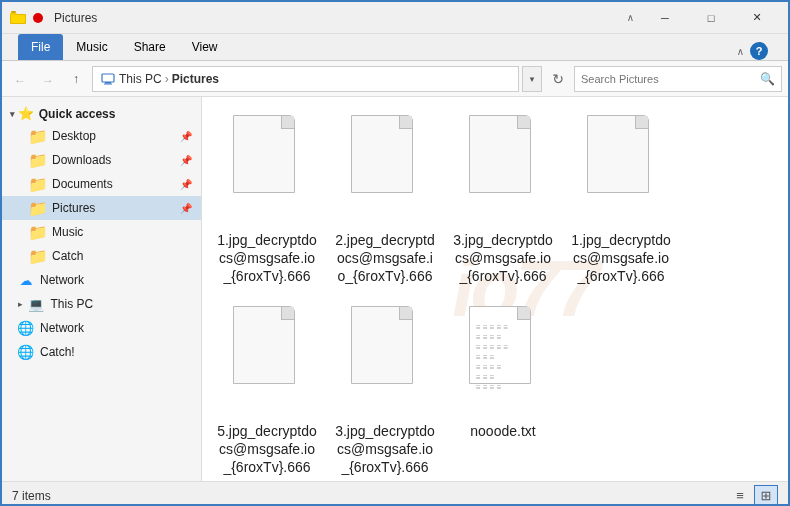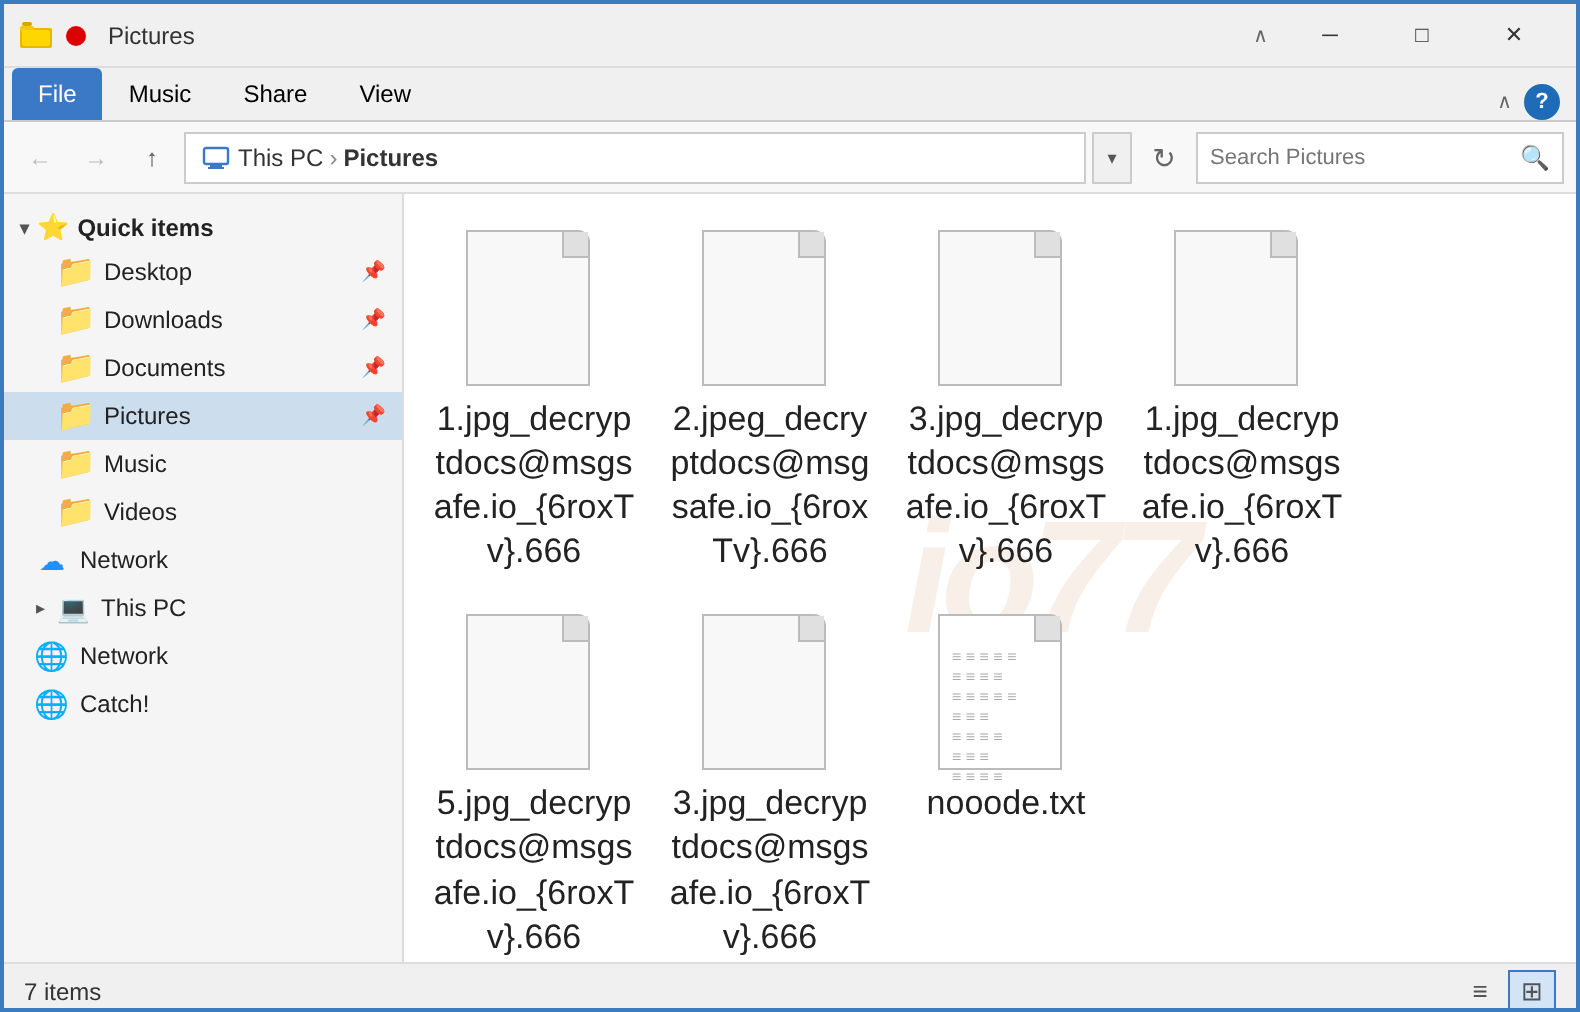--- a/index.html
+++ b/index.html
@@ -52,21 +52,21 @@
 
     
     .ribbon {
       background: #f0f0f0;
       border-bottom: 1px solid #ccc;
     }
     .ribbon-tabs {
       display: flex;
       align-items: flex-end;
       height: 26px;
-      padding: 0 4px;
+      padding: 0 16px;
     }
     .ribbon-tab {
       padding: 4px 12px;
       font-size: 12px;
       cursor: pointer;
       height: 26px;
       display: flex; align-items: center;
       border: 1px solid transparent;
     }
     .ribbon-tab.active {
@@ -124,21 +124,21 @@
     }
     .address-dropdown {
       width: 20px; height: 26px;
       display: flex; align-items: center; justify-content: center;
       border: 1px solid #ccc; background: #f0f0f0; cursor: pointer;
       font-size: 9px; color: #555;
       margin-left: -1px;
     }
     .search-box {
       height: 26px;
-      width: 184px;
+      width: 208px;
       border: 1px solid #ccc;
       display: flex; align-items: center;
       background: #fff;
       padding: 0 6px;
       gap: 4px;
     }
     .search-box input {
       flex: 1; border: none; outline: none;
       font-size: 11px; background: transparent; color: #888;
     }
@@ -252,26 +252,27 @@
     }
     .file-page.txt-file::after {
       content: '≡ ≡ ≡ ≡ ≡\A≡ ≡ ≡ ≡\A≡ ≡ ≡ ≡ ≡\A≡ ≡ ≡\A≡ ≡ ≡ ≡\A≡ ≡ ≡\A≡ ≡ ≡ ≡';
       white-space: pre;
       position: absolute;
       top: 16px; left: 6px;
       font-size: 8px; line-height: 10px;
       color: #aaa;
     }
     .file-name {
-      font-size: 17px;
+      font-size: 14px;
       text-align: center;
       color: #222;
       word-break: break-word;
       line-height: 1.3;
       max-width: 108px;
+      margin-top: 32px;
     }
 
     
     .status-bar {
       height: 28px;
       background: #f0f0f0;
       border-top: 1px solid #ddd;
       display: flex;
       align-items: center;
       padding: 0 10px;
@@ -366,21 +367,21 @@
   </div>
 </div>
 
 <div class="main">
 
   <div class="sidebar">
 
     <div class="sidebar-group-header">
       <span class="chevron-arrow">▾</span>
       <span class="star-icon">⭐</span>
-      <span>Quick items</span>
+      <span>Quick access</span>
     </div>
     <div class="sidebar-item" style="padding-left:28px">
       <span class="sidebar-icon folder-icon-yellow">📁</span>
       <span>Desktop</span>
       <span class="pin-icon">📌</span>
     </div>
     <div class="sidebar-item" style="padding-left:28px">
       <span class="sidebar-icon folder-icon-yellow">📁</span>
       <span>Downloads</span>
       <span class="pin-icon">📌</span>
@@ -394,21 +395,21 @@
       <span class="sidebar-icon folder-icon-yellow">📁</span>
       <span>Pictures</span>
       <span class="pin-icon">📌</span>
     </div>
     <div class="sidebar-item" style="padding-left:28px">
       <span class="sidebar-icon folder-icon-yellow">📁</span>
       <span>Music</span>
     </div>
     <div class="sidebar-item" style="padding-left:28px">
       <span class="sidebar-icon folder-icon-yellow">📁</span>
-      <span>Videos</span>
+      <span>Catch</span>
     </div>
 
     <div class="sidebar-item">
       <span class="sidebar-icon onedrive-icon">☁</span>
       <span>Network</span>
     </div>
 
     <div class="sidebar-item">
       <span class="chevron-arrow">▸</span>
       <span class="sidebar-icon folder-icon-blue" style="font-size:13px">💻</span>

